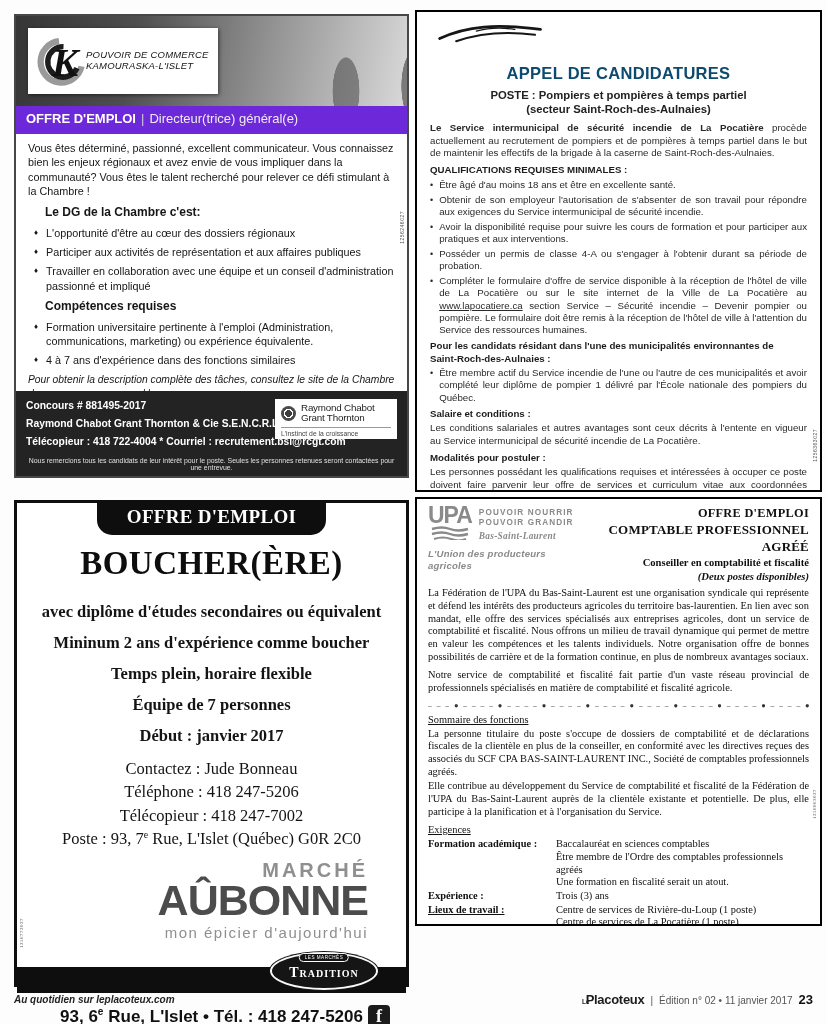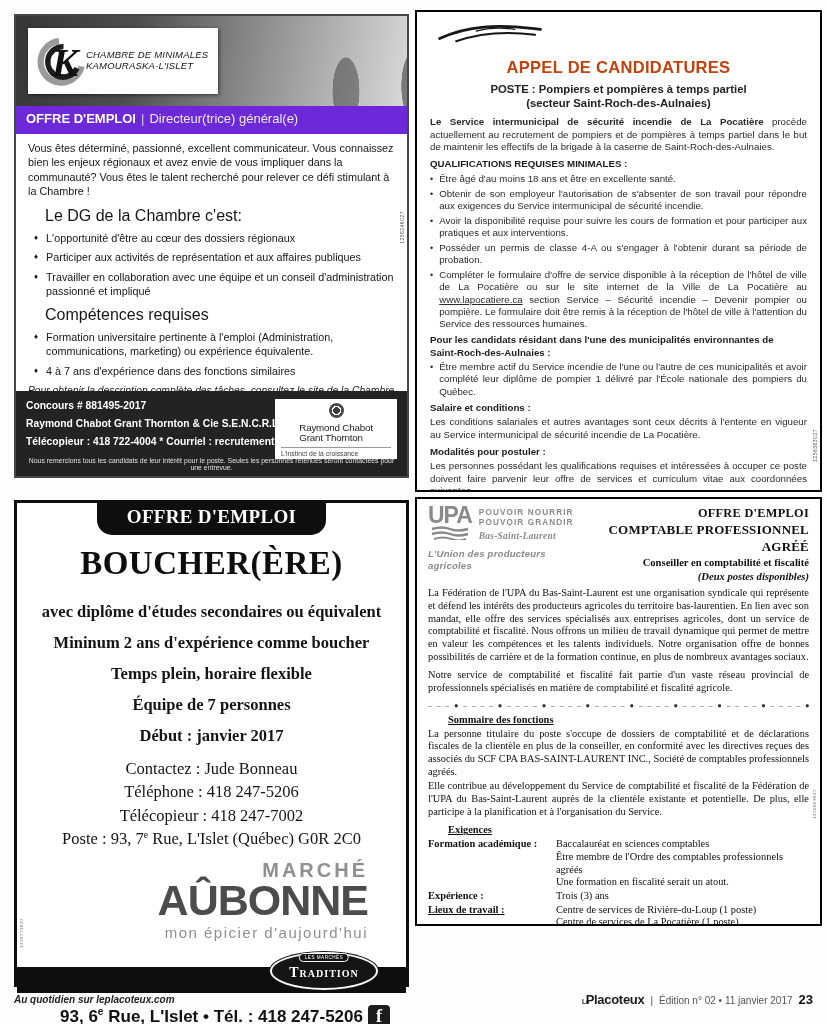--- a/index.html
+++ b/index.html
@@ -21,41 +21,41 @@
       linear-gradient(100deg, #353535 0%, #4e4e4e 30%, #8f8f8f 62%, #d9d9d9 100%);
   }
   .cck-logobox { position:absolute; left:12px; top:12px; width:190px; height:66px; background:#fff; box-shadow:1px 1px 4px rgba(0,0,0,.55); display:flex; align-items:center; padding:2px 4px; }
   .cck-logotext { font-style:italic; font-size:9.5px; line-height:1.15; color:#141414; font-weight:500; letter-spacing:.2px; }
   .cck-titlebar { background:#6d28d9; color:#fff; padding:5px 10px 8px; font-size:13px; }
   .cck-titlebar .t1 { font-weight:bold; }
   .cck-titlebar .sep { color:#cfcfcf; padding:0 5px; font-weight:300; }
   .cck-titlebar .t2 { color:#ededed; font-weight:400; }
   .cck-body { padding:7px 12px 0; font-size:10.8px; line-height:1.32; color:#161616; }
   .cck-body p.intro { margin-bottom:7px; }
-  .cck-h { font-weight:normal; margin-bottom:5px; font-size:16px;padding-left:17px; }
+  .cck-h { font-weight:bold; margin-bottom:5px; font-size:12px;padding-left:17px; }
   .cck-ul { list-style:none; margin:0 0 6px 6px; }
   .cck-ul li { display:flex; gap:8px; margin-bottom:5px; }
   .cck-ul .blt { font-size:8px; line-height:1.7; }
   .cck-note { font-style:italic; font-size:10.3px; margin:6px 0 9px; }
   .cck-close { margin-bottom:6px; }
   .cck-footer { position:absolute; left:0; right:0; bottom:0; background:#232323; color:#fff; padding:6px 10px 3px; }
   .cck-footer .row { font-weight:bold; font-size:10.3px; line-height:1.75; }
   .rcgt-box { position:absolute; right:10px; top:8px; width:122px; background:#fff; color:#1c1c1c; padding:4px 6px 2px; }
-  .rcgt-top { display:flex; gap:5px; align-items:center;flex-direction:column; }
+  .rcgt-top { display:flex; gap:5px; align-items:center; }
   .rcgt-dot { width:15px; height:15px; border-radius:50%; flex:0 0 15px;
     background:radial-gradient(circle, #3c3c3c 0 31%, #fff 31% 47%, #4a4a4a 47% 100%); }
   .rcgt-name { font-size:9.8px; line-height:1.05; font-weight:500; letter-spacing:-.2px; }
   .rcgt-tag { border-top:1px solid #999; margin-top:3px; padding-top:2px; font-size:6.8px; color:#444; }
   .cck-disclaimer { clear:both; font-size:6.9px; color:#e0e0e0; text-align:center; padding:6px 0 2px; }
 
   
   .ad-lapoc { position:absolute; left:415px; top:10px; width:407px; height:482px; background:#fff; border:2px solid #000; padding:8px 13px 4px; font-size:9.7px; line-height:1.27; color:#2a2a2a; overflow:hidden; }
   .lp-logo { margin:2px 0 2px 2px; }
   .lp-logoname { font-size:21px; font-weight:bold; font-style:italic; color:#111; letter-spacing:-.3px; margin-top:-4px; }
-  .lp-title { text-align:center; font-weight:bold; font-size:16.5px; letter-spacing:.3px; color:#c2410c; margin:10px 0 4px; }
+  .lp-title { text-align:center; font-weight:bold; font-size:16.5px; letter-spacing:.3px; color:#0c4a6e; margin:16px 0 4px; }
   .lp-poste { text-align:center; font-weight:bold; font-size:11.3px; color:#222; line-height:1.25; margin-bottom:6px; }
   .lp-p { text-align:justify; margin-bottom:5px; }
   .lp-b { font-weight:bold; }
   .lp-h { font-weight:bold; margin-bottom:2px; color:#1c1c1c; }
   .lp-ul { list-style:none; margin-bottom:4px; }
   .lp-ul li { display:flex; gap:6px; margin-bottom:2.5px; text-align:justify; }
   .lp-ul .blt { font-size:9px; line-height:1.35; }
   .u { text-decoration:underline; }
   sup { font-size:.6em; }
 
@@ -86,21 +86,21 @@
   .upa-slogans { font-family:"Liberation Sans", sans-serif; font-size:8.2px; font-weight:bold; letter-spacing:1.1px; line-height:1.25; padding-top:2px; }
   .upa-region { font-size:9.3px; font-weight:bold; font-style:italic; margin-top:2px; letter-spacing:.3px; }
   .upa-union { font-family:"Liberation Sans", sans-serif; font-size:9.6px; font-weight:bold; font-style:italic; margin-top:5px; letter-spacing:.2px; }
   .upa-titles { text-align:right; line-height:1.3; }
   .upa-t1 { font-weight:bold; font-size:12.3px; letter-spacing:.3px; }
   .upa-t2 { font-weight:bold; font-size:13px; letter-spacing:.2px; }
   .upa-t3 { font-weight:bold; font-size:10.6px; }
   .upa-t4 { font-weight:bold; font-style:italic; font-size:10.6px; }
   .upa-p { text-align:justify; margin-bottom:6px; }
   .upa-sep { white-space:nowrap; overflow:hidden; font-size:7.5px; letter-spacing:1.5px; color:#333; margin:1px 0 4px; }
-  .upa-h { font-weight:bold; text-decoration:underline; margin-bottom:1px;margin-left:20px; }
+  .upa-h { font-weight:normal; text-decoration:underline; margin-bottom:1px; }
   .upa-row { display:flex; margin-bottom:1px; }
   .upa-lab { flex:0 0 128px; font-weight:bold; }
   .upa-lab.ul { text-decoration:underline; }
   .upa-val { flex:1; }
 
   
   .pg-foot-left { position:absolute; left:14px; top:994px; font-style:italic; font-weight:bold; font-size:10px; color:#222; }
   .pg-foot-right { position:absolute; right:14px; top:992px; font-size:10px; color:#555; display:flex; align-items:baseline; gap:6px; }
   .pf-le { font-size:6.5px; font-weight:bold; color:#222; }
   .pf-brand { font-weight:bold; font-size:13px; color:#1c1c1c; letter-spacing:-.3px; margin-left:-4px; }
@@ -113,21 +113,21 @@
 
   <div class="ad-cck">
     <div class="cck-photo">
       <div class="cck-logobox">
         <svg width="54" height="54" viewBox="0 0 60 60">
           <path d="M30 8 A23 23 0 1 0 55 36" stroke="#9a9a9a" stroke-width="7" fill="none"></path>
           <path d="M35 14 A17 17 0 1 0 50 38" stroke="#1d1d1d" stroke-width="6" fill="none"></path>
           <text x="22" y="47" font-family="Liberation Serif, serif" font-style="italic" font-weight="bold" font-size="44" fill="#111">K</text>
         </svg>
         <div class="cck-logotext">
-          <div>CHAMBRE DE MINIMALES</div>
+          <div>POUVOIR DE COMMERCE</div>
           <div>KAMOURASKA-L'ISLET</div>
         </div>
       </div>
     </div>
     <div class="cck-titlebar">
       <span class="t1">OFFRE D'EMPLOI</span><span class="sep">|</span><span class="t2">Directeur(trice) général(e)</span>
     </div>
     <div class="cck-body">
       <p class="intro">Vous êtes déterminé, passionné, excellent communicateur. Vous connaissez bien les enjeux régionaux et avez envie de vous impliquer dans la communauté?  Vous êtes le talent recherché pour relever ce défi stimulant à la Chambre !</p>
       <div class="cck-h">Le DG de la Chambre c'est:</div>

